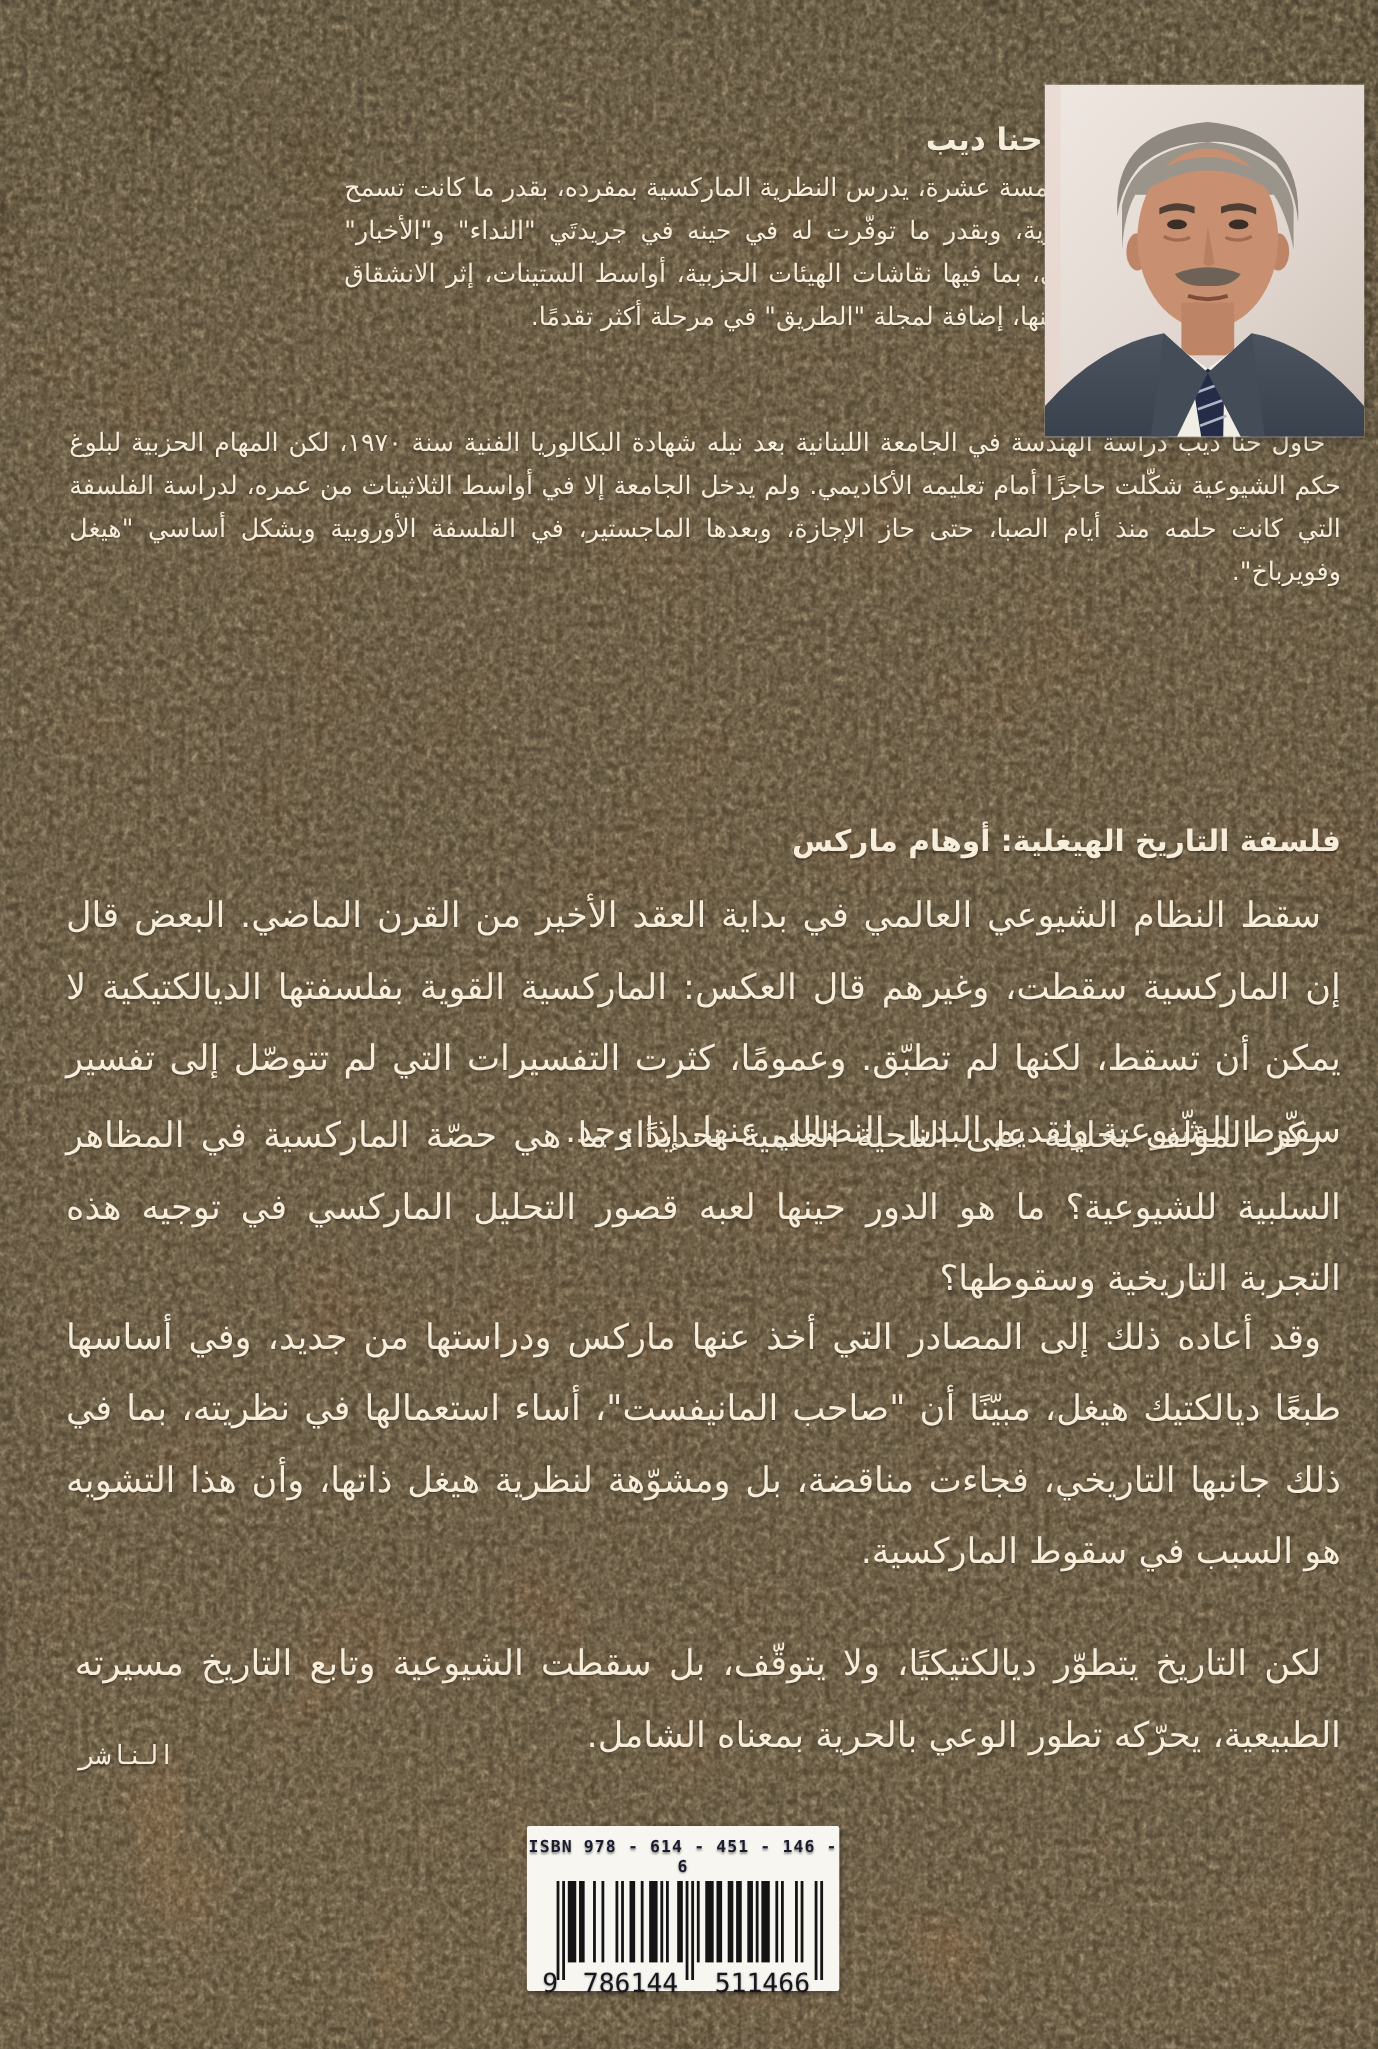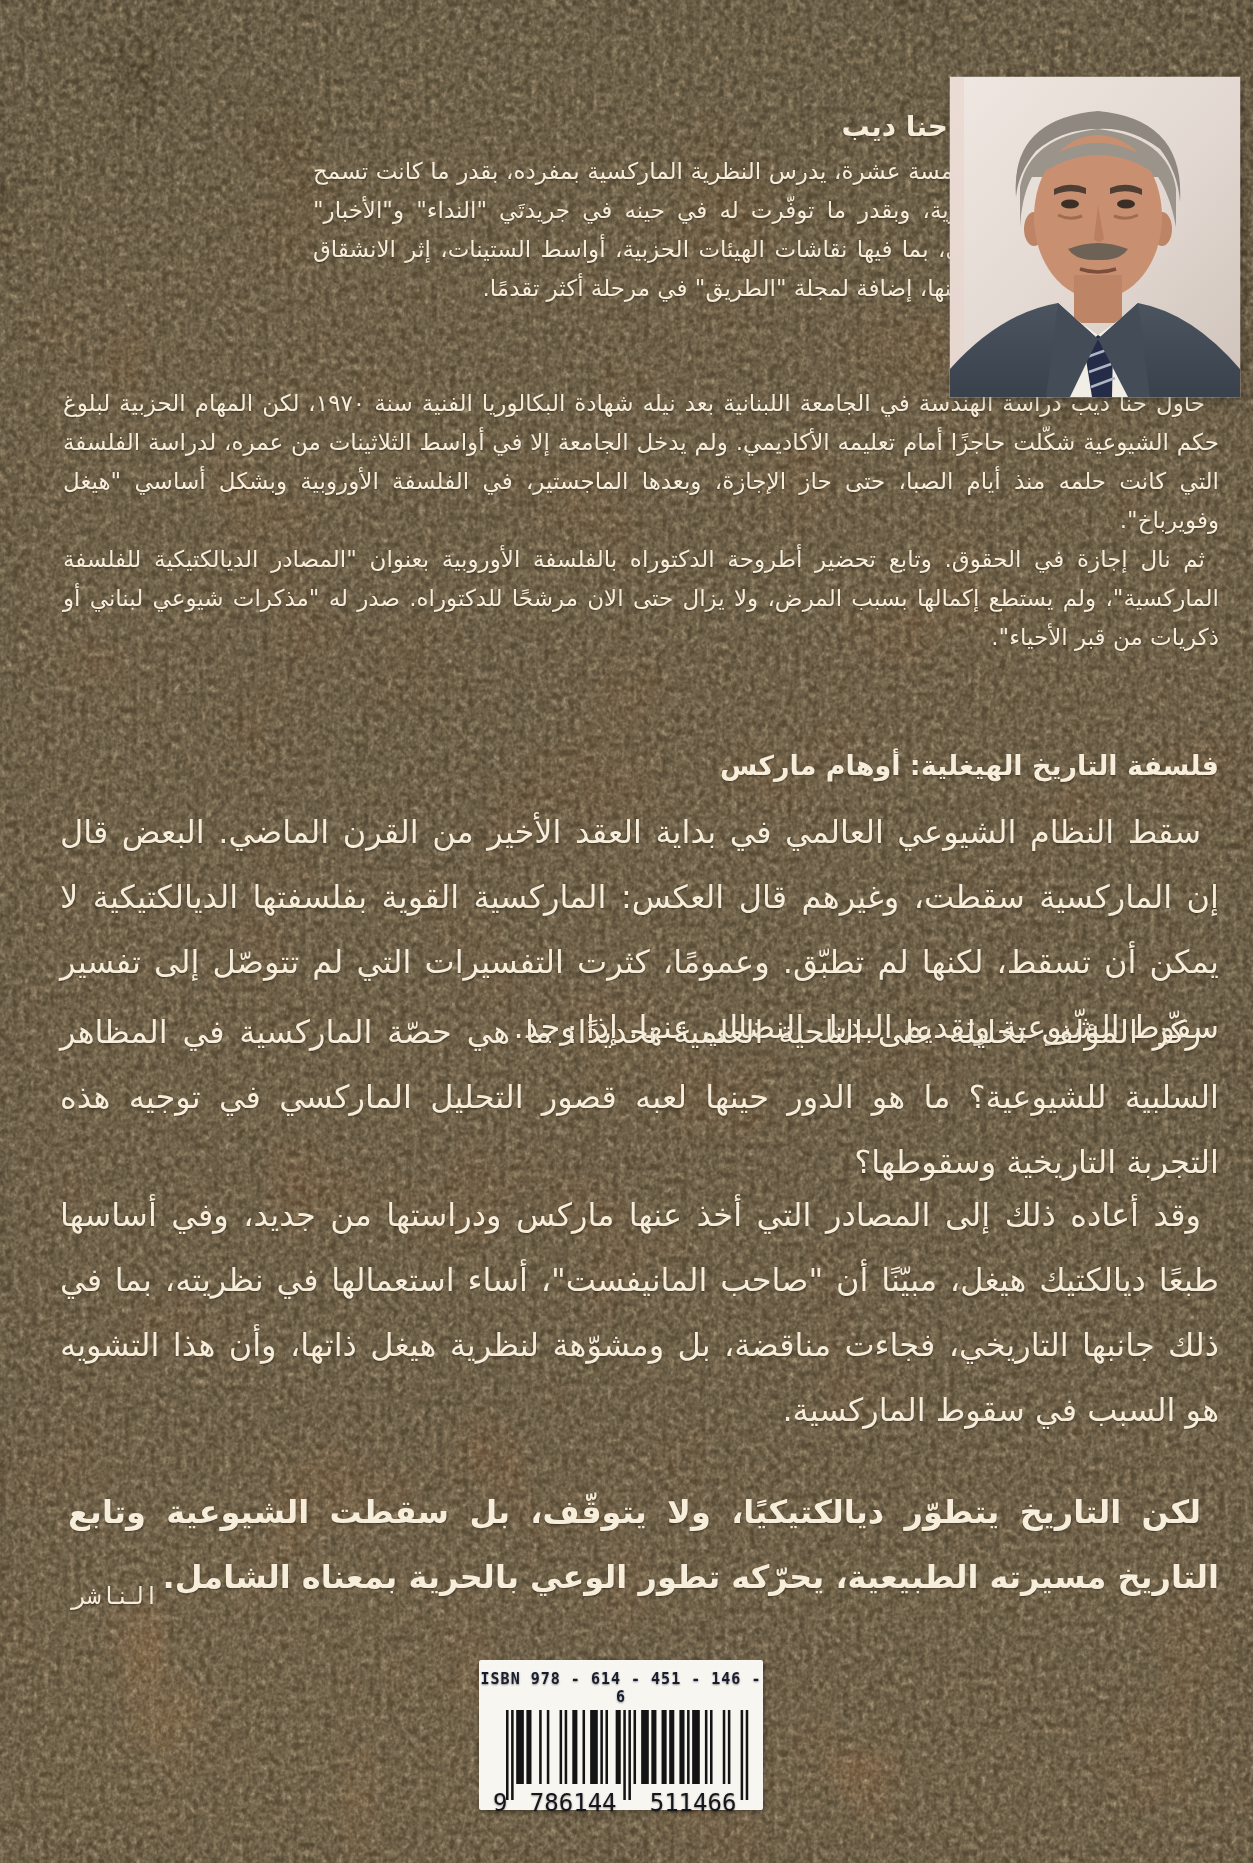--- a/index.html
+++ b/index.html
@@ -129,32 +129,31 @@
         <path d="M188,226 L148,262 L178,320 L200,320 Z" fill="#434c57"></path>
       </svg>
     </div>
 
     <h1 class="abs h-author" style="top:110px;right:305px;">حنا ديب</h1>
 
     <p class="abs sec1" style="top:152px;right:63px;left:313px;text-indent:0;">بدأ حياته الفكرية في الخامسة عشرة، يدرس النظرية الماركسية بمفرده، بقدر ما كانت تسمح له قدراته العلمية والفكرية، وبقدر ما توفّرت له في حينه في جريدتَي "النداء" و"الأخبار" التابعتَين للحزب الشيوعي، بما فيها نقاشات الهيئات الحزبية، أواسط الستينات، إثر الانشقاق الذي حصل في الحزب حينها، إضافة لمجلة "الطريق" في مرحلة أكثر تقدمًا.</p>
 
     <p class="abs sec1" style="top:384px;right:34px;left:63px;">حاول حنا ديب دراسة الهندسة في الجامعة اللبنانية بعد نيله شهادة البكالوريا الفنية سنة ١٩٧٠، لكن المهام الحزبية لبلوغ حكم الشيوعية شكّلت حاجزًا أمام تعليمه الأكاديمي. ولم يدخل الجامعة إلا في أواسط الثلاثينات من عمره، لدراسة الفلسفة التي كانت حلمه منذ أيام الصبا، حتى حاز الإجازة، وبعدها الماجستير، في الفلسفة الأوروبية وبشكل أساسي "هيغل وفويرباخ".</p>
 
-    <p class="abs sec1" style="top:540px;right:34px;left:63px;">ثم نال إجازة في الحقوق. وتابع تحضير أطروحة الدكتوراه بالفلسفة الأوروبية بعنوان "المصادر الديالكتيكية للفلسفة الماركسية"، ولم يستطع إكمالها بسبب المرض، ولا يزال حتى الان مرشحًا للدكتوراه. صدر له "مذكرات شيوعي لبناني أو ذكريات من قبر الأحياء".</p>
 
     <h2 class="abs h-book" style="top:750px;right:34px;">فلسفة التاريخ الهيغلية: أوهام ماركس</h2>
 
     <p class="abs sec2" style="top:800px;right:34px;left:60px;">سقط النظام الشيوعي العالمي في بداية العقد الأخير من القرن الماضي. البعض قال إن الماركسية سقطت، وغيرهم قال العكس: الماركسية القوية بفلسفتها الديالكتيكية لا يمكن أن تسقط، لكنها لم تطبّق. وعمومًا، كثرت التفسيرات التي لم تتوصّل إلى تفسير سقوط الشيوعية وتقديم البديل النضالي عنها، إذا وجد.</p>
 
     <p class="abs sec2" style="top:1000px;right:34px;left:60px;">ركّز المؤلّف تحليله على الناحية العلمية تحديدًا: ما هي حصّة الماركسية في المظاهر السلبية للشيوعية؟ ما هو الدور حينها لعبه قصور التحليل الماركسي في توجيه هذه التجربة التاريخية وسقوطها؟</p>
 
     <p class="abs sec2" style="top:1183px;right:34px;left:60px;">وقد أعاده ذلك إلى المصادر التي أخذ عنها ماركس ودراستها من جديد، وفي أساسها طبعًا ديالكتيك هيغل، مبيّنًا أن "صاحب المانيفست"، أساء استعمالها في نظريته، بما في ذلك جانبها التاريخي، فجاءت مناقضة، بل ومشوّهة لنظرية هيغل ذاتها، وأن هذا التشويه هو السبب في سقوط الماركسية.</p>
 
 
-    <p class="abs sec2" style="top:1480px;right:34px;left:68px;font-weight:bold;">لكن التاريخ يتطوّر ديالكتيكيًا، ولا يتوقّف، بل سقطت الشيوعية وتابع التاريخ مسيرته الطبيعية، يحرّكه تطور الوعي بالحرية بمعناه الشامل.</p>
+    <p class="abs sec2" style="top:1480px;right:34px;left:68px;">لكن التاريخ يتطوّر ديالكتيكيًا، ولا يتوقّف، بل سقطت الشيوعية وتابع التاريخ مسيرته الطبيعية، يحرّكه تطور الوعي بالحرية بمعناه الشامل.</p>
 
     <div class="abs publisher" style="top:1582px;left:72px;">الناشر</div>
 
     <div class="isbn-box">
       <div class="isbn-text">ISBN 978 - 614 - 451 - 146 - 6</div>
       <svg class="barcode-svg" id="barcode" width="258" height="106" viewBox="0 0 258 106" xmlns="http://www.w3.org/2000/svg">
           <rect x="14.00" y="0" width="2.55" height="90" fill="#141414"></rect>
           <rect x="19.10" y="0" width="2.55" height="90" fill="#141414"></rect>
           <rect x="24.20" y="0" width="7.65" height="74" fill="#141414"></rect>
           <rect x="34.40" y="0" width="5.10" height="74" fill="#141414"></rect>

